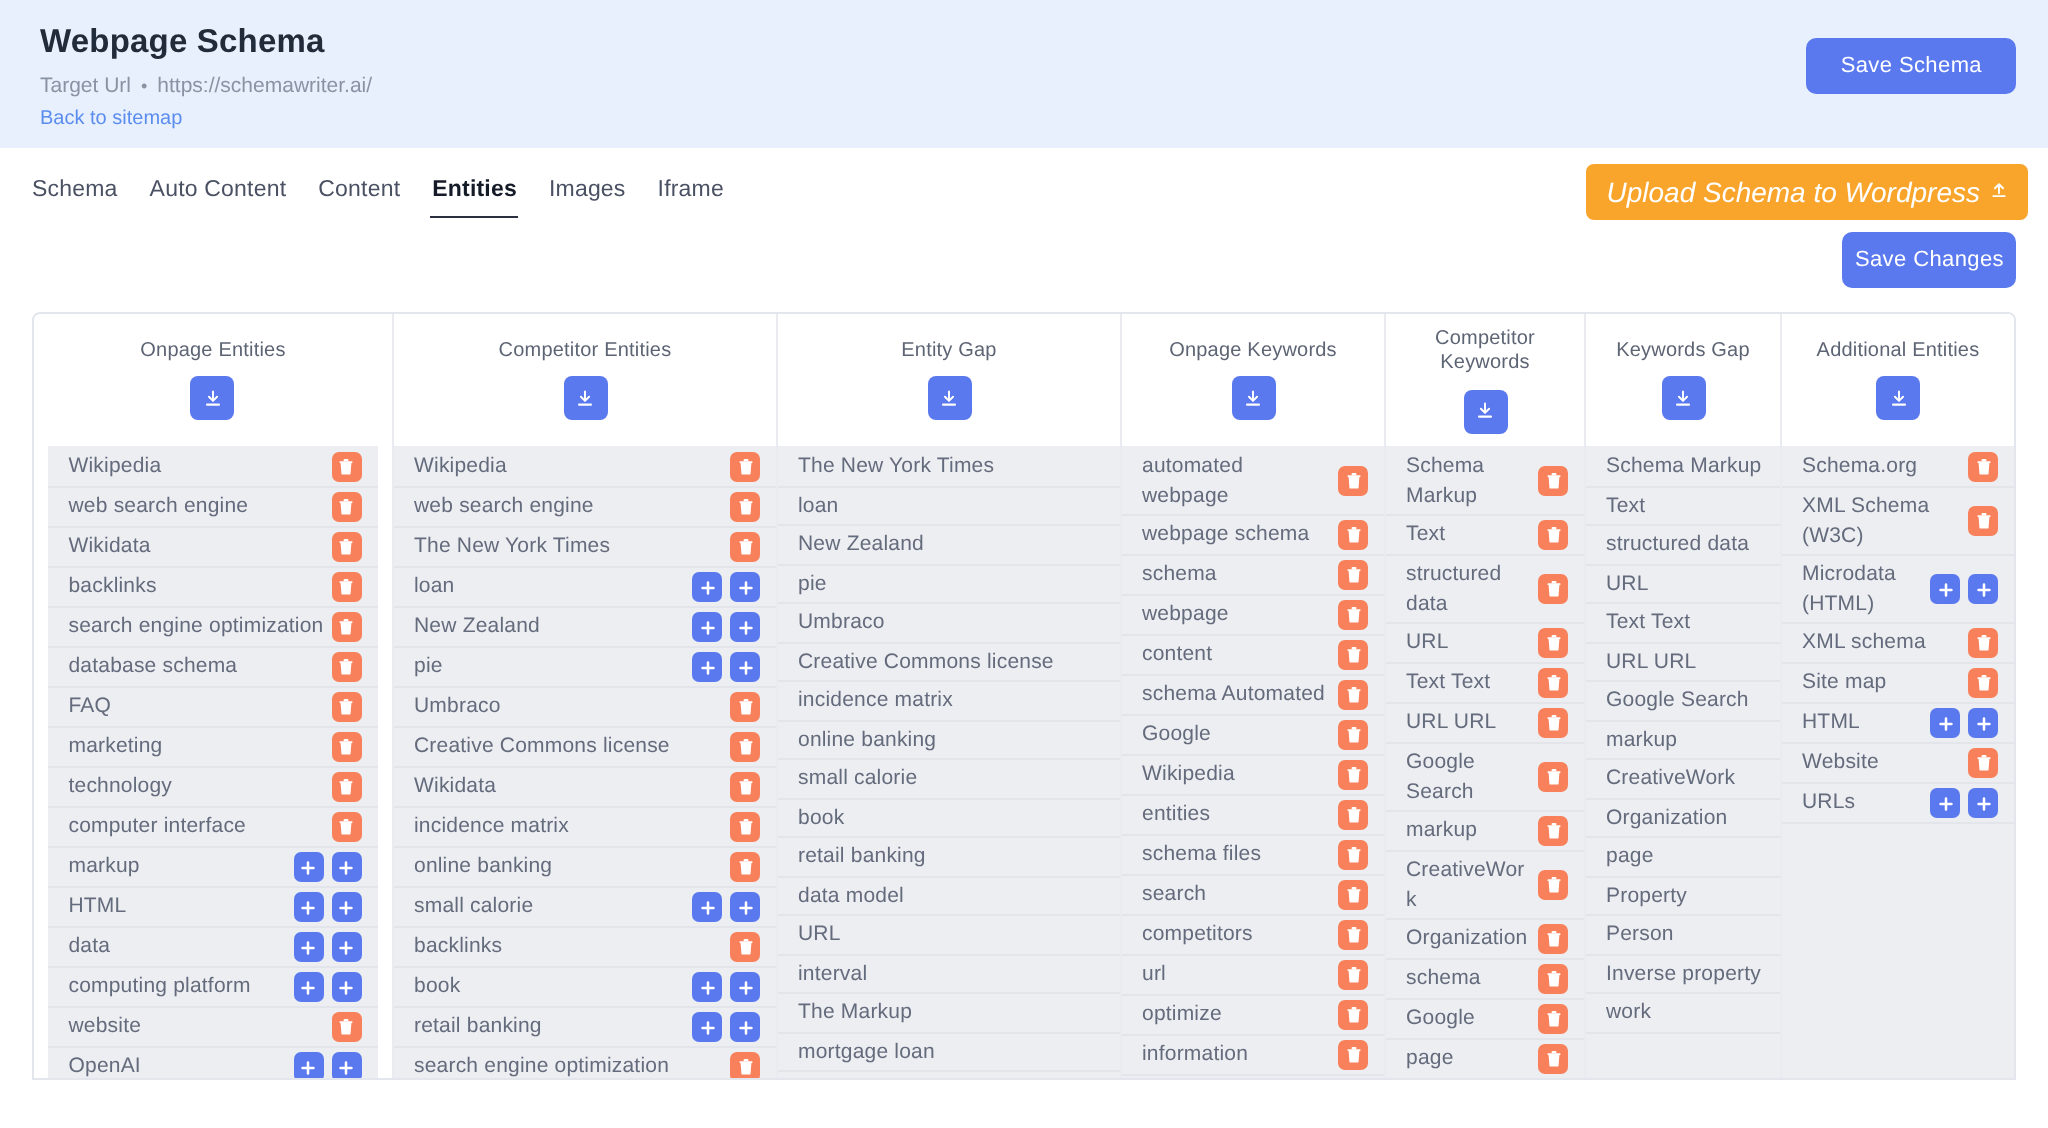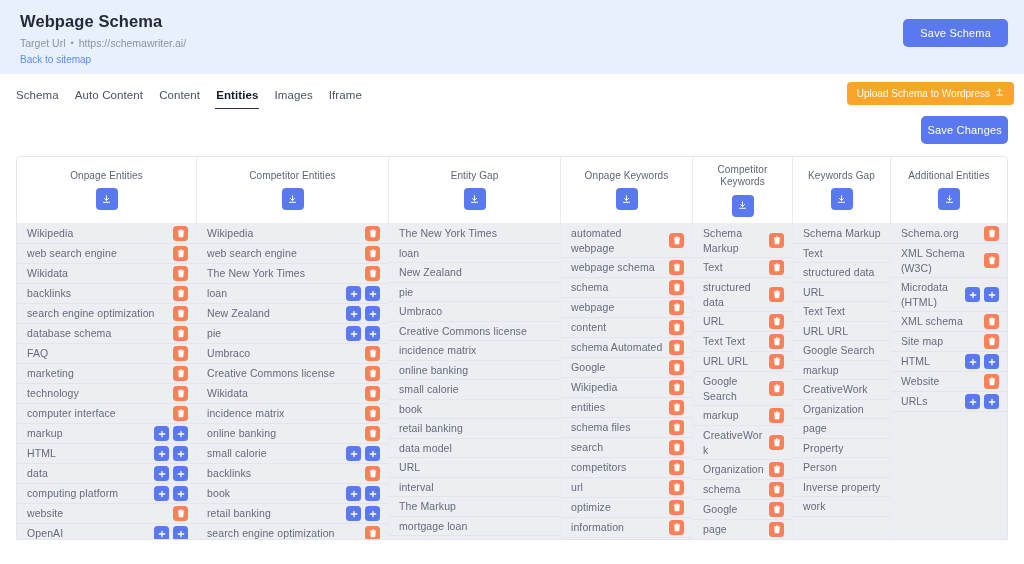--- a/index.html
+++ b/index.html
@@ -85,26 +85,27 @@
     height: 1.5px;
     background: #2b3040;
   }
   .btn-upload {
     position: absolute;
     right: 10px; top: 8px;
     background: #f9a52b;
     color: #fff;
     border: none;
     border-radius: 4px;
-    font-size: 10px;
+    font-size: 14px;
     font-family: inherit;
     padding: 6px 10px;
     cursor: pointer;
     display: flex; align-items: center; gap: 5px;
     white-space: nowrap;
+    font-style: italic;
   }
   .up-arrow { font-size: 9px; line-height: 1; }
 
   
   .actions-row {
     height: 36px;
     position: relative;
   }
   .btn-save-changes {
     position: absolute;
@@ -131,21 +132,21 @@
     display: flex;
   }
   .col {
     border-right: 1px solid #e9ebf0;
     display: flex;
     flex-direction: column;
     min-width: 0;
     overflow: hidden;
   }
   .col:last-child { border-right: none; }
-  .c0 { width: 180px; }
+  .c0 { width: 180px; align-items: center; }
   .c1 { width: 192px; }
   .c2 { width: 172px; }
   .c3 { width: 132px; }
   .c4 { width: 100px; }
   .c5 { width: 98px; justify-content: center; }
   .c6 { width: 116px; }
 
   .col-head {
     height: 66px;
     display: flex;

